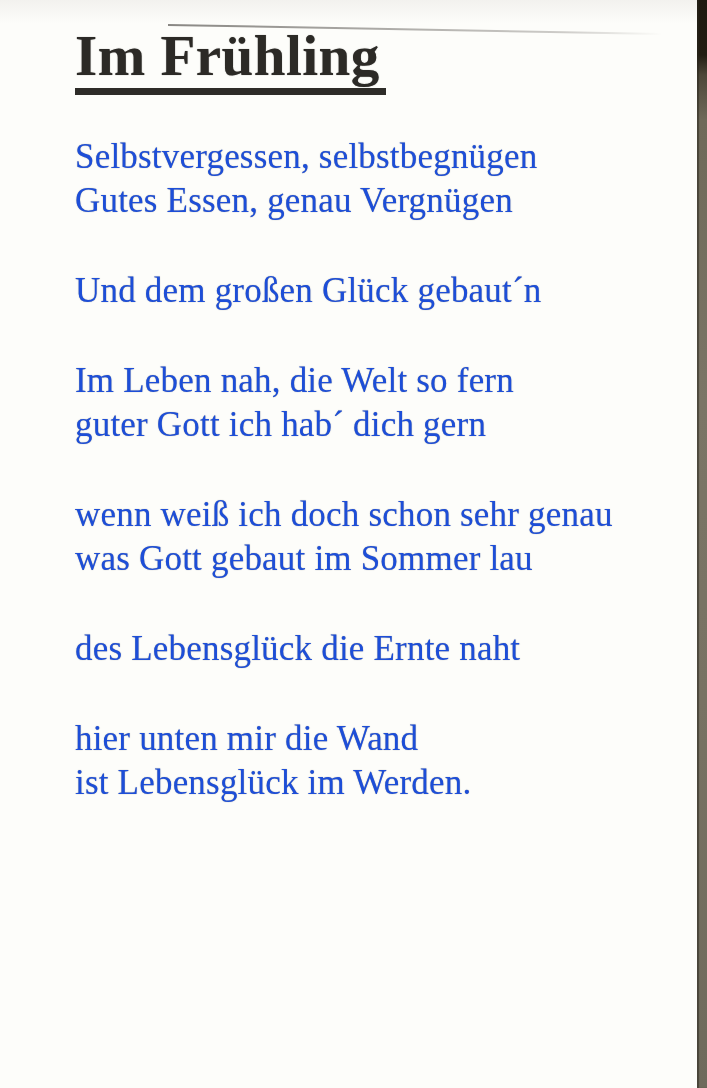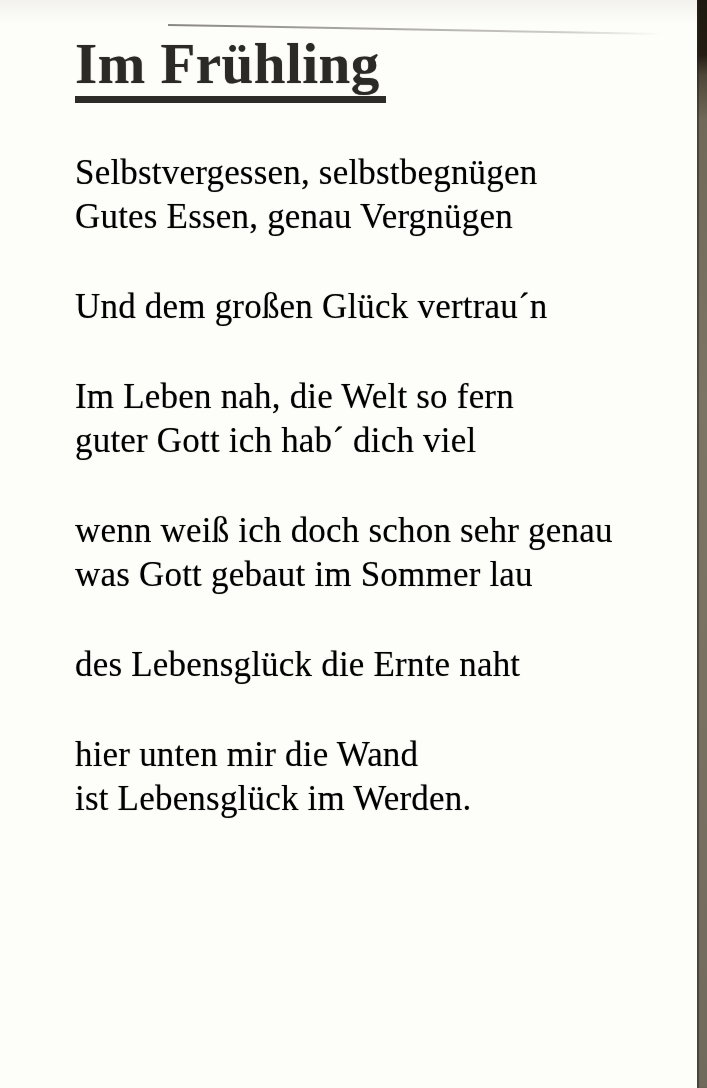--- a/index.html
+++ b/index.html
@@ -11,41 +11,41 @@
     position: relative;
     width: 707px;
     height: 1088px;
     background: #fdfdfa;
     overflow: hidden;
     font-family: "Liberation Serif", "DejaVu Serif", serif;
   }
   .content {
     position: absolute;
     left: 75px;
-    top: 34px;
+    top: 26px;
     width: 600px;
   }
   .poem-title {
     display: inline-block;
     margin: 0 0 40px 0;
     font-size: 57px;
     line-height: 1.06;
     font-weight: bold;
     color: #2c2a26;
     letter-spacing: 0.5px;
     border-bottom: 7px solid #2e2c28;
     padding-bottom: 2px;
     padding-right: 6px;
     text-shadow: 0 0 1px rgba(44,42,38,0.55);
   }
   .stanza {
-    margin: 8px 0 46px 0;
+    margin: 0 0 46px 0;
     font-size: 35px;
     line-height: 44px;
-    color: #000000;
+    color: #1d4ed8;
     text-shadow: 0 0 1px rgba(56,53,47,0.5);
     letter-spacing: 0.2px;
   }
   .stanza .line {
     display: block;
     white-space: nowrap;
   }
   
   .scan-strip {
     position: absolute;
@@ -92,26 +92,26 @@
 
   <div class="content">
     <h1 class="poem-title">Im Frühling</h1>
 
     <p class="stanza">
       <span class="line">Selbstvergessen, selbstbegnügen</span>
       <span class="line">Gutes Essen, genau Vergnügen</span>
     </p>
 
     <p class="stanza">
-      <span class="line">Und dem großen Glück vertrau´n</span>
+      <span class="line">Und dem großen Glück gebaut´n</span>
     </p>
 
     <p class="stanza">
       <span class="line">Im Leben nah, die Welt so fern</span>
-      <span class="line">guter Gott ich hab´ dich viel</span>
+      <span class="line">guter Gott ich hab´ dich gern</span>
     </p>
 
 
     <p class="stanza">
       <span class="line">wenn weiß ich doch schon sehr genau</span>
       <span class="line">was Gott gebaut im Sommer lau</span>
     </p>
 
     <p class="stanza">
       <span class="line">des Lebensglück die Ernte naht</span>

